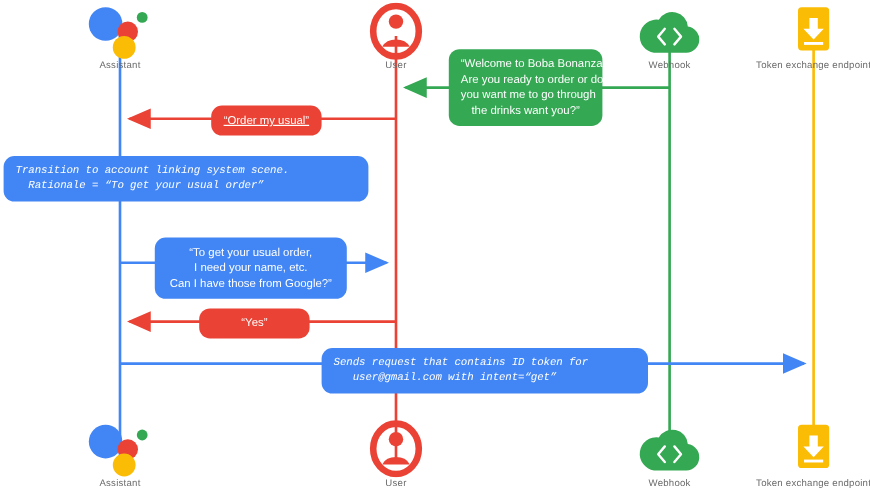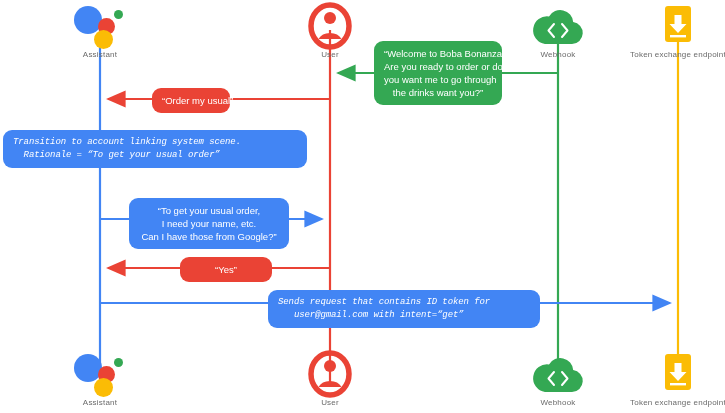--- a/index.html
+++ b/index.html
@@ -120,36 +120,36 @@
     </div>
   </div>
 
   <div class="bubble green sans" style="left:374px;top:41px;width:128px;">
     <span class="ln">“Welcome to Boba Bonanza!</span>
     <span class="ln">Are you ready to order or do</span>
     <span class="ln">you want me to go through</span>
     <span class="ln">the drinks want you?”</span>
   </div>
 
-  <div class="bubble red sans" style="left:152px;top:88px;width:78px;">
+  <div class="bubble red sans" style="left:176px;top:88px;width:92px;text-decoration:underline;">
     <span class="ln">“Order my usual”</span>
   </div>
 
   <div class="bubble blue mono" style="left:3px;top:130px;width:304px;text-align:left;">
     <span class="ln">Transition to account linking system scene.</span>
     <span class="ln">  Rationale = “To get your usual order”</span>
   </div>
 
   <div class="bubble blue sans" style="left:129px;top:198px;width:160px;">
     <span class="ln">“To get your usual order,</span>
     <span class="ln">I need your name, etc.</span>
     <span class="ln">Can I have those from Google?”</span>
   </div>
 
-  <div class="bubble red sans" style="left:180px;top:257px;width:92px;">
+  <div class="bubble red sans" style="left:166px;top:257px;width:92px;">
     <span class="ln">“Yes”</span>
   </div>
 
   <div class="bubble blue mono" style="left:268px;top:290px;width:272px;text-align:left;">
     <span class="ln">Sends request that contains ID token for</span>
     <span class="ln">   user@gmail.com with intent=“get”</span>
   </div>
 
   <div class="actor" style="left:40px;top:350px;">
     <div class="glyph">

